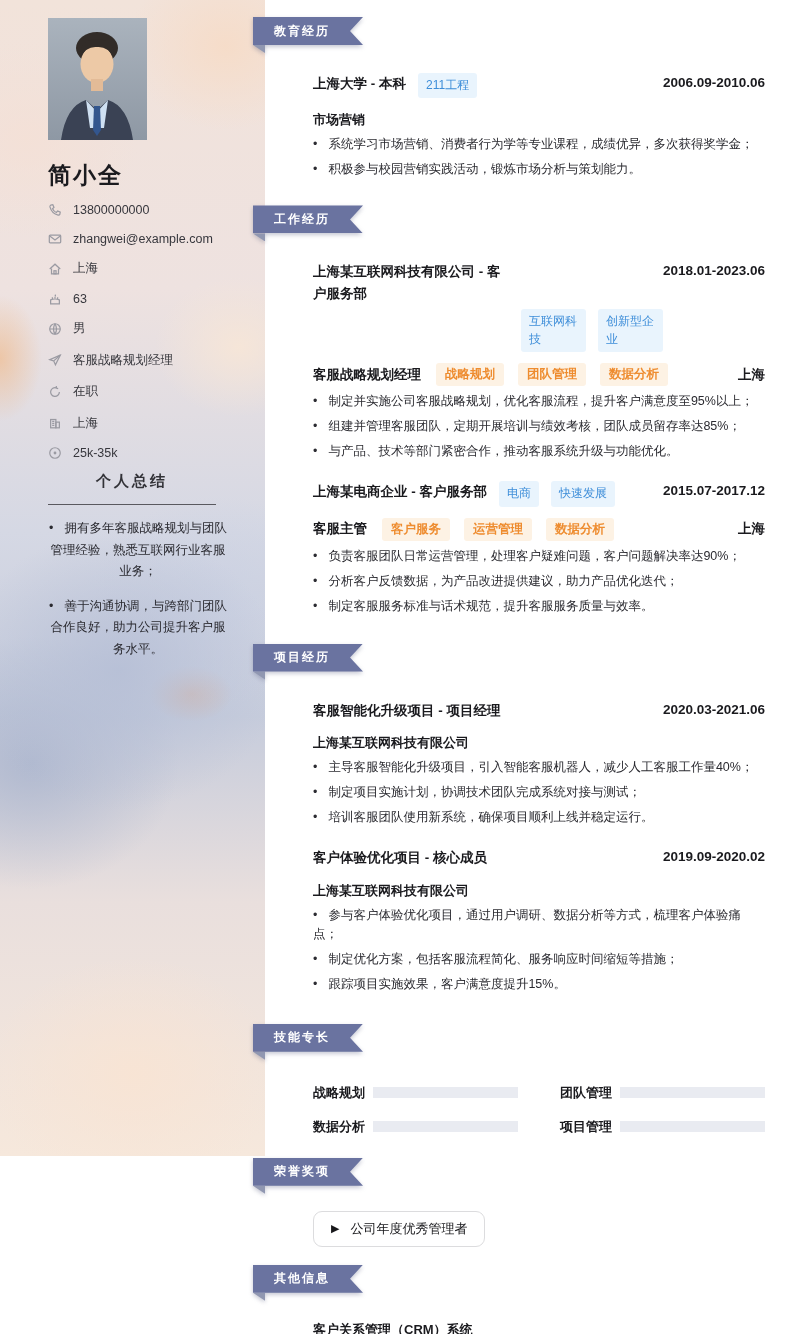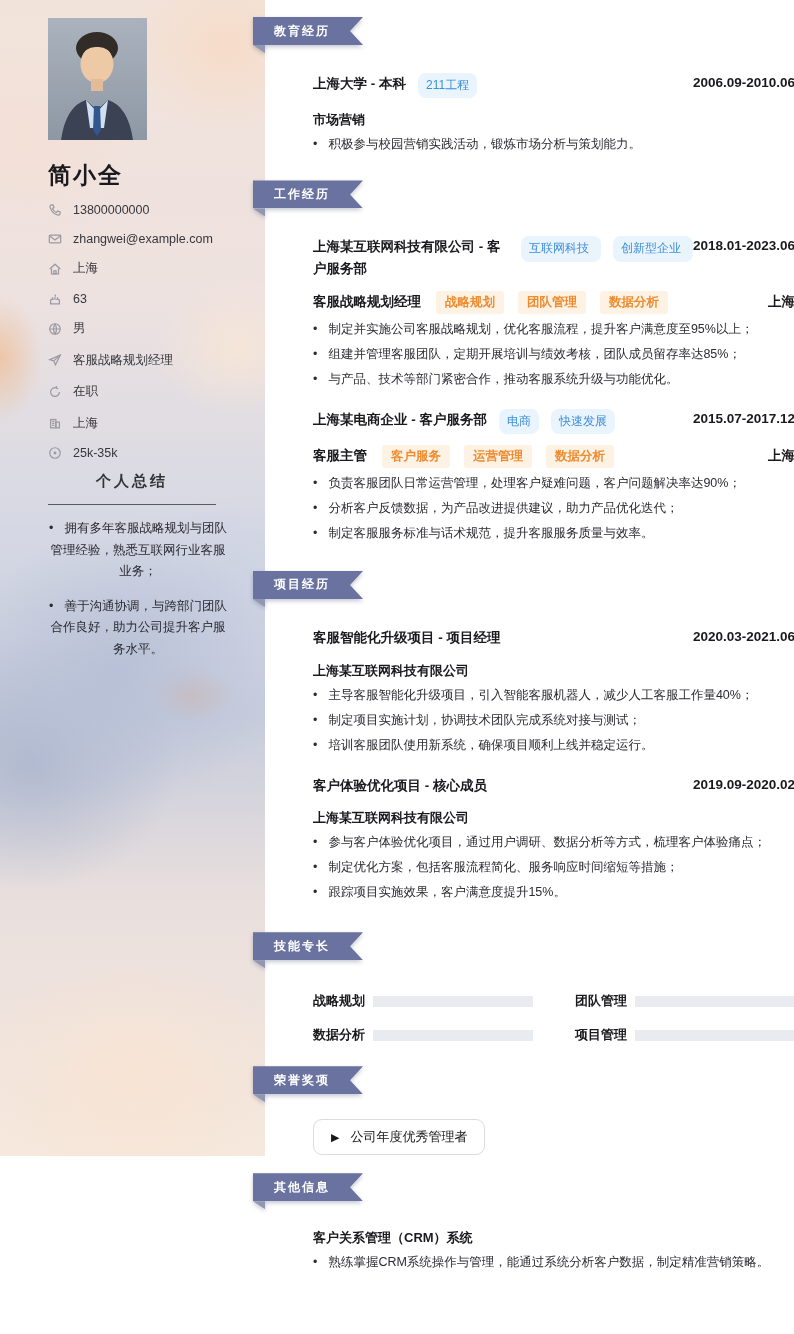--- a/index.html
+++ b/index.html
@@ -46,22 +46,22 @@
   }
   .banner-wrap { position:relative; filter:drop-shadow(0 2px 2px rgba(90,95,130,.35)); }
   .banner-fold { position:absolute; left:-60px; top:28px; width:12px; height:8px; background:#9097b1;
     clip-path:polygon(0 0,100% 0,100% 100%); }
 
   .ehead { display:flex; align-items:flex-start; }
   .etitle { font-size:13.5px; font-weight:700; color:#1a1a1e; line-height:1.6; }
   .wtitle { width:196px; flex:0 0 196px; }
   .edate { margin-left:auto; font-size:13.5px; font-weight:700; color:#1a1a1e; white-space:nowrap; padding-top:2px; }
   .tags { display:flex; gap:12px; margin-left:12px; align-items:flex-start; }
-  .tag-blue { background:#e9f4fd; color:#3e8ed9; font-size:12px; line-height:1.45; padding:4px 8px; border-radius:8px; display:inline-block; }
-  .tag-wrap { width:80px; }
+  .tag-blue { background:#e9f4fd; color:#3e8ed9; font-size:12px; line-height:1.45; padding:4px 8px; border-radius:3px; display:inline-block; }
+  .tag-wrap { width:65px;margin-top:48px; }
   .erow { display:flex; align-items:center; margin-top:11px; }
   .erole { font-size:13.5px; font-weight:700; color:#1a1a1e; margin-right:15px; }
   .tag-orange { background:#fdf2e4; color:#ee8c2f; font-size:12.5px; font-weight:700; padding:3px 9px; border-radius:3px; margin-right:14px; display:inline-block; }
   .eloc { margin-left:auto; font-size:13.5px; font-weight:700; color:#1a1a1e; }
   .subtitle { margin-top:13px; font-size:13px; font-weight:700; color:#1a1a1e; }
   .bullet { margin-top:6px; font-size:12.5px; color:#2b2b31; line-height:1.52; }
   .bullet::before { content:"•"; margin-right:11px; }
   .bullets { margin-top:6px; }
 
   .skills-grid { display:grid; grid-template-columns:1fr 1fr; column-gap:42px; row-gap:16px; margin-top:32px; }
@@ -211,20 +211,21 @@
       </div>
       <div class="ehead mt-head">
         <div class="etitle">上海大学 - 本科</div>
         <div class="tags">
           <span class="tag-blue">211工程</span>
         </div>
         <div class="edate">2006.09-2010.06</div>
       </div>
       <div class="subtitle">市场营销</div>
       <div class="bullets">
+        <div class="bullet">系统学习市场营销、消费者行为学等专业课程，成绩优异，多次获得奖学金；</div>
         <div class="bullet">积极参与校园营销实践活动，锻炼市场分析与策划能力。</div>
       </div>
     </section>
 
     <section>
       <div class="banner-wrap mt-sec-work">
         <div class="banner">工作经历</div>
         <div class="banner-fold"></div>
       </div>
 

